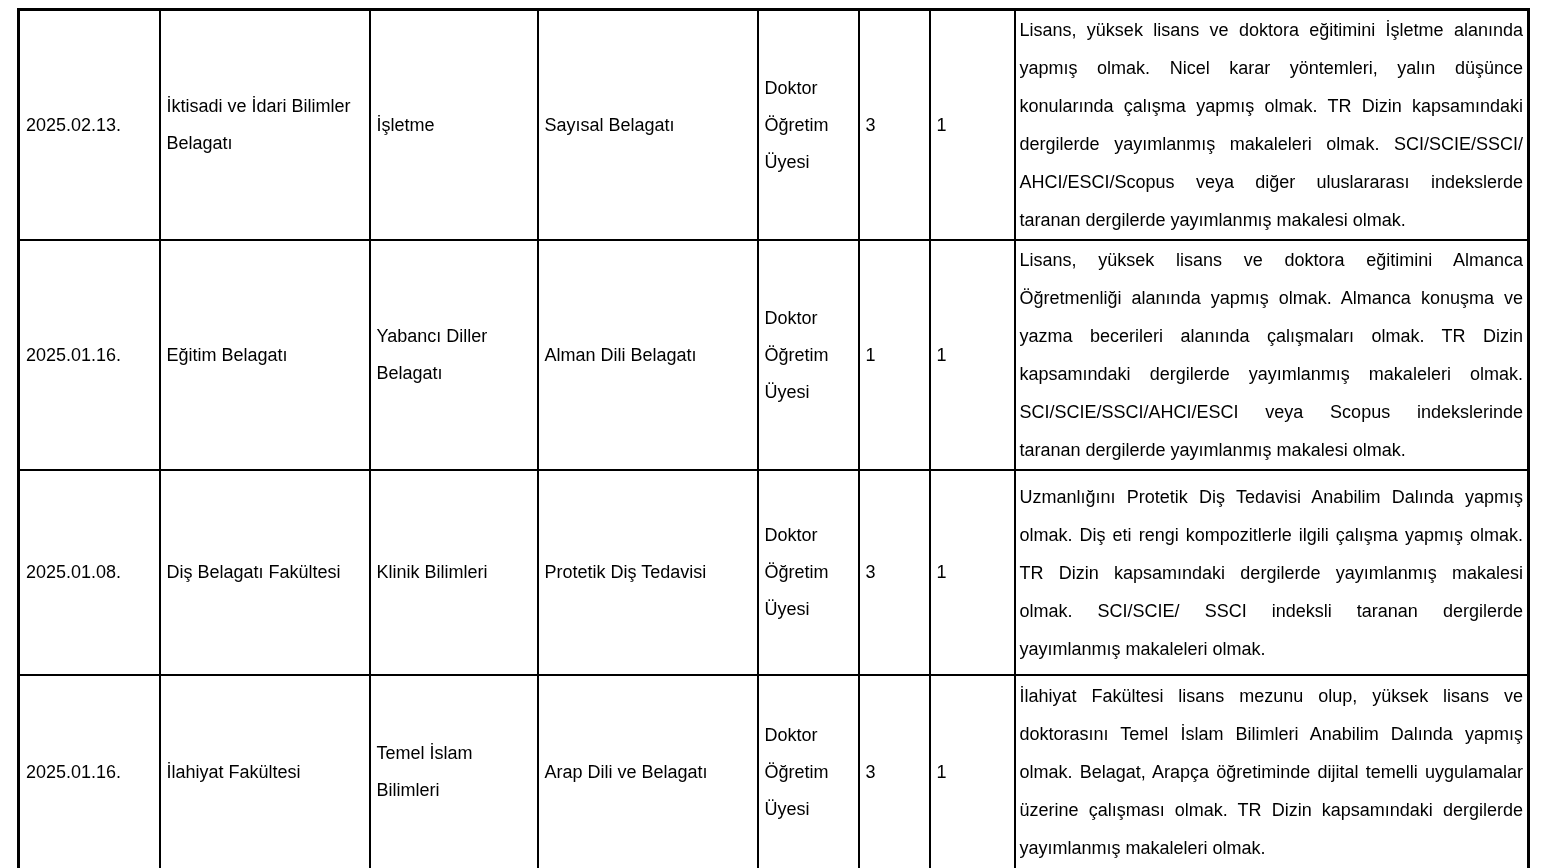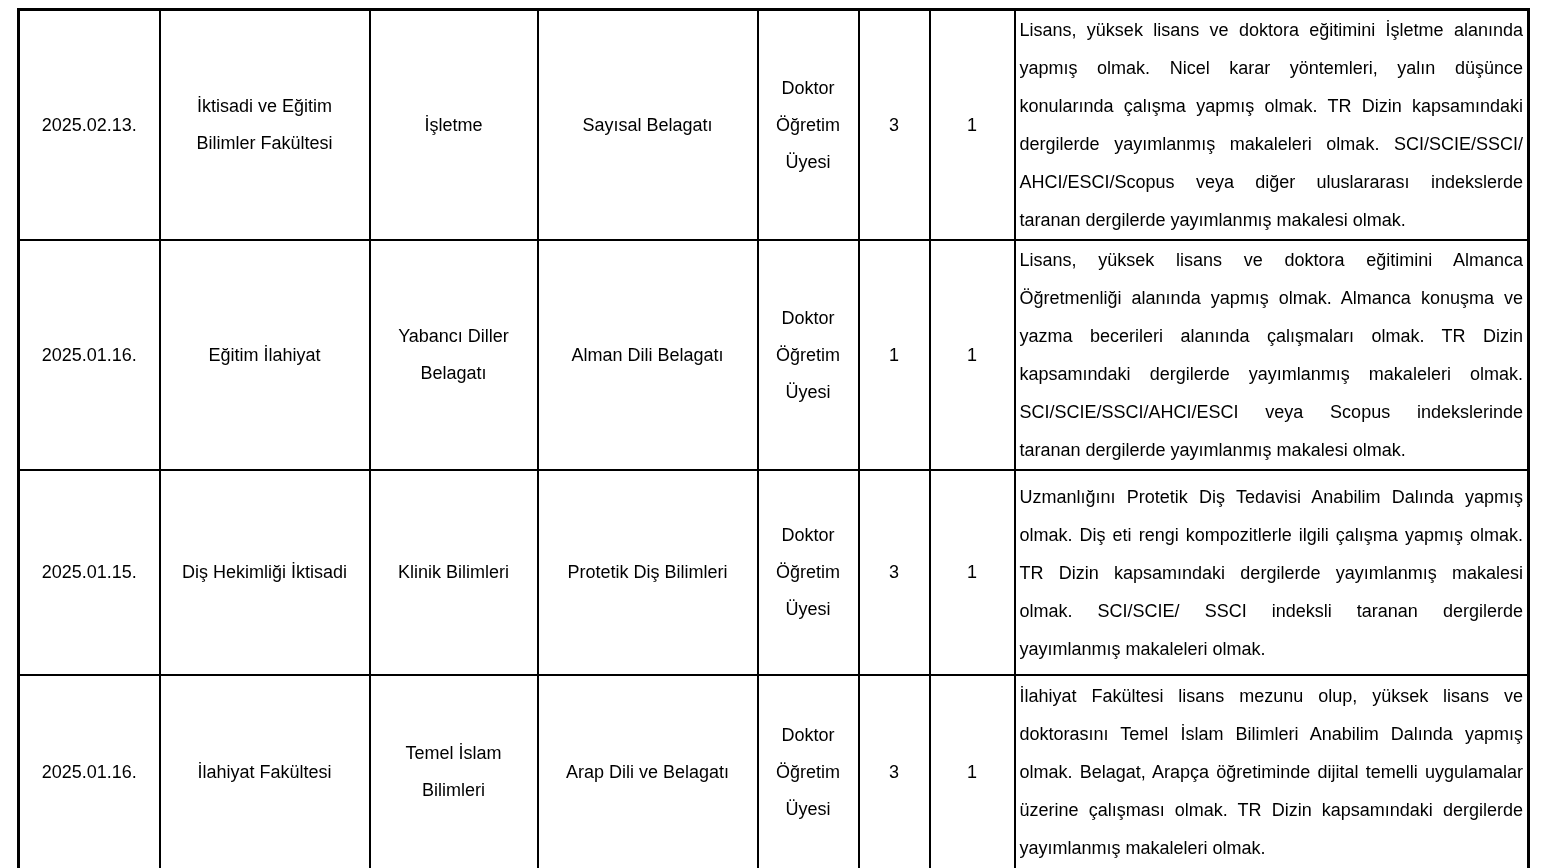--- a/index.html
+++ b/index.html
@@ -22,21 +22,21 @@
     border: 3px solid #000000;
     border-bottom-width: 4px;
   }
   #doc-table td {
     border: 2px solid #000000;
     font-size: 18px;
     vertical-align: middle;
     overflow: hidden;
   }
   td.cell {
-    text-align: center;
+    text-align: left;
     line-height: 37px;
     padding: 0 6px;
   }
   td.desc {
     text-align: justify;
     line-height: 38px;
     padding: 0 4px;
   }
   tr.r1 { height: 225px; }
   tr.r2 { height: 225px; }
@@ -54,45 +54,45 @@
     <col style="width:220px">
     <col style="width:101px">
     <col style="width:71px">
     <col style="width:85px">
     <col style="width:514px">
   </colgroup>
   <tbody>
 
     <tr class="r1">
       <td class="cell">2025.02.13.</td>
-      <td class="cell">İktisadi ve Eğitim Bilimler Fakültesi</td>
+      <td class="cell">İktisadi ve İdari Bilimler Belagatı</td>
       <td class="cell">İşletme</td>
       <td class="cell">Sayısal Belagatı</td>
       <td class="cell">Doktor Öğretim Üyesi</td>
       <td class="cell">3</td>
       <td class="cell">1</td>
       <td class="desc">Lisans, yüksek lisans ve doktora eğitimini İşletme alanında yapmış olmak. Nicel karar yöntemleri, yalın düşünce konularında çalışma yapmış olmak. TR Dizin kapsamındaki dergilerde yayımlanmış makaleleri olmak. SCI/SCIE/SSCI/ AHCI/ESCI/Scopus veya diğer uluslararası indekslerde taranan dergilerde yayımlanmış makalesi olmak.</td>
     </tr>
 
     <tr class="r2">
       <td class="cell">2025.01.16.</td>
-      <td class="cell">Eğitim İlahiyat</td>
+      <td class="cell">Eğitim Belagatı</td>
       <td class="cell">Yabancı Diller Belagatı</td>
       <td class="cell">Alman Dili Belagatı</td>
       <td class="cell">Doktor Öğretim Üyesi</td>
       <td class="cell">1</td>
       <td class="cell">1</td>
       <td class="desc">Lisans, yüksek lisans ve doktora eğitimini Almanca Öğretmenliği alanında yapmış olmak. Almanca konuşma ve yazma becerileri alanında çalışmaları olmak. TR Dizin kapsamındaki dergilerde yayımlanmış makaleleri olmak. SCI/SCIE/SSCI/AHCI/ESCI veya Scopus indekslerinde taranan dergilerde yayımlanmış makalesi olmak.</td>
     </tr>
 
     <tr class="r3">
-      <td class="cell">2025.01.15.</td>
-      <td class="cell">Diş Hekimliği İktisadi</td>
+      <td class="cell">2025.01.08.</td>
+      <td class="cell">Diş Belagatı Fakültesi</td>
       <td class="cell">Klinik Bilimleri</td>
-      <td class="cell">Protetik Diş Bilimleri</td>
+      <td class="cell">Protetik Diş Tedavisi</td>
       <td class="cell">Doktor Öğretim Üyesi</td>
       <td class="cell">3</td>
       <td class="cell">1</td>
       <td class="desc">Uzmanlığını Protetik Diş Tedavisi Anabilim Dalında yapmış olmak. Diş eti rengi kompozitlerle ilgili çalışma yapmış olmak. TR Dizin kapsamındaki dergilerde yayımlanmış makalesi olmak. SCI/SCIE/ SSCI indeksli taranan dergilerde yayımlanmış makaleleri olmak.</td>
     </tr>
 
     <tr class="r4">
       <td class="cell">2025.01.16.</td>
       <td class="cell">İlahiyat Fakültesi</td>
       <td class="cell">Temel İslam Bilimleri</td>

